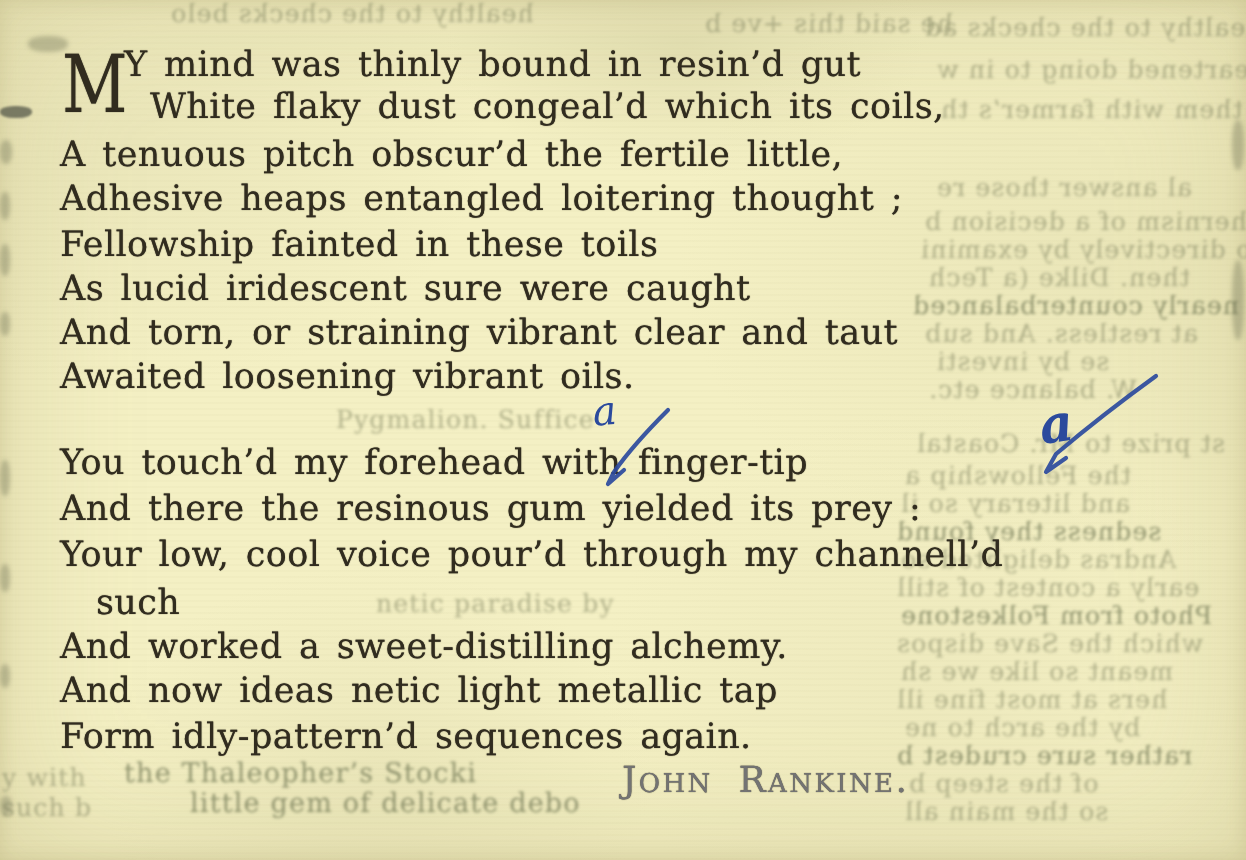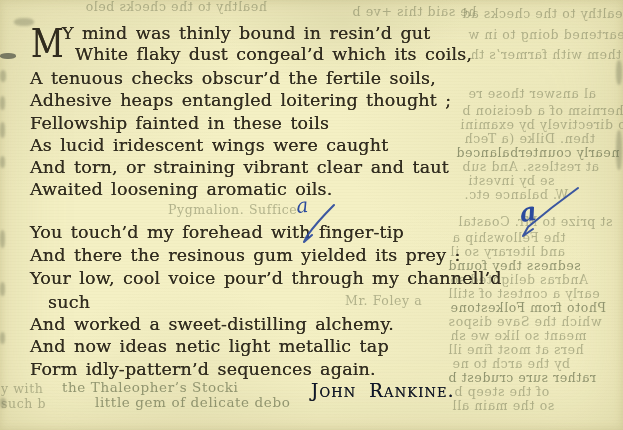--- a/index.html
+++ b/index.html
@@ -12,21 +12,21 @@
       radial-gradient(300px 220px at 88% 30%, rgba(205,200,150,.25), transparent 70%),
       radial-gradient(240px 200px at 75% 80%, rgba(215,210,165,.22), transparent 70%),
       radial-gradient(200px 150px at 30% 90%, rgba(200,195,150,.18), transparent 70%),
       radial-gradient(160px 90px at 55% 5%, rgba(185,182,135,.22), transparent 75%),
       repeating-linear-gradient(0deg, rgba(180,175,125,.05) 0 1px, transparent 1px 3px);}
   .pl{position:absolute;white-space:nowrap;font-size:17.5px;line-height:22px;color:#312c1f;
       letter-spacing:.2px;word-spacing:2.5px;text-shadow:0 0 .5px rgba(49,44,31,.9);}
   .dropcap{position:absolute;top:23px;left:31px;font-size:40px;line-height:1;color:#312c1f;
       transform:scale(.8,1);transform-origin:left top;text-shadow:0 0 .6px rgba(49,44,31,.9);}
   .sig{position:absolute;top:380px;left:311px;white-space:nowrap;font-variant:small-caps;
-      font-size:18px;letter-spacing:1.2px;word-spacing:6px;color:#0f172a;
+      font-size:18px;letter-spacing:1.2px;word-spacing:6px;color:#737373;
       text-shadow:0 0 .5px rgba(49,44,31,.9);}
   .ghost{position:absolute;white-space:nowrap;font-size:12.5px;letter-spacing:.6px;
       color:rgba(125,130,95,.55);filter:blur(.7px);pointer-events:none;}
   .ghost.g2{color:rgba(110,116,82,.72);}
   .mir{transform:scaleX(-1);}
   .smudge{position:absolute;display:block;background:rgba(120,122,92,.4);border-radius:45%;
       filter:blur(1px);pointer-events:none;}
   .smudge.dark{background:rgba(85,88,74,.75);filter:blur(.6px);}
   .marks{position:absolute;inset:0;pointer-events:none;}
   .marks text{font-family:"DejaVu Serif",serif;font-style:italic;fill:#2b4a9d;}
@@ -60,21 +60,21 @@
   <div class="ghost mir g2" style="top:300px;left:450px">Photo from Folkestone</div>
   <div class="ghost mir" style="top:314px;left:448px">which the Save dispos</div>
   <div class="ghost mir" style="top:328px;left:450px">meant so like we sh</div>
   <div class="ghost mir" style="top:342px;left:448px">hers at most fine ill</div>
   <div class="ghost mir" style="top:356px;left:452px">by the arch to ne</div>
   <div class="ghost mir g2" style="top:370px;left:448px">rather sure crudest b</div>
   <div class="ghost mir" style="top:384px;left:454px">of the steep b</div>
   <div class="ghost mir" style="top:398px;left:452px">so the main all</div>
 
   <div class="ghost" style="top:202px;left:168px">Pygmalion. Suffice</div>
-  <div class="ghost" style="top:293px;left:345px">Mr. Foley a</div>
+  <div class="ghost" style="top:294px;left:188px">netic paradise by</div>
 
   <div class="ghost g2" style="top:394px;left:95px;font-size:13.5px">little gem of delicate debo</div>
   <div class="ghost g2" style="top:379px;left:62px;font-size:13.5px">the Thaleopher’s Stocki</div>
   <div class="ghost" style="top:381px;left:1px">y with</div>
   <div class="ghost" style="top:396px;left:1px">such b</div>
 
   <i class="smudge dark" style="top:53px;left:0;width:16px;height:6px"></i>
   <i class="smudge" style="top:70px;left:0;width:6px;height:12px"></i>
   <i class="smudge" style="top:96px;left:0;width:5px;height:14px"></i>
   <i class="smudge" style="top:122px;left:0;width:5px;height:16px"></i>
@@ -84,26 +84,26 @@
   <i class="smudge" style="top:332px;left:0;width:5px;height:12px"></i>
   <i class="smudge" style="top:398px;left:0;width:6px;height:10px"></i>
   <i class="smudge" style="top:18px;left:14px;width:20px;height:8px"></i>
   <i class="smudge" style="top:60px;left:616px;width:6px;height:25px"></i>
   <i class="smudge" style="top:130px;left:616px;width:6px;height:40px"></i>
 
   <div class="poem">
     <span class="dropcap">M</span>
     <div class="pl" style="top:22px;left:62px">Y mind was thinly bound in resin’d gut</div>
     <div class="pl" style="top:43px;left:75px">White flaky dust congeal’d which its coils,</div>
-    <div class="pl" style="top:67px;left:30px">A tenuous checks obscur’d the fertile soils,</div>
+    <div class="pl" style="top:67px;left:30px">A tenuous pitch obscur’d the fertile little,</div>
     <div class="pl" style="top:89px;left:30px">Adhesive heaps entangled loitering thought ;</div>
     <div class="pl" style="top:112px;left:30px">Fellowship fainted in these toils</div>
-    <div class="pl" style="top:134px;left:30px">As lucid iridescent wings were caught</div>
+    <div class="pl" style="top:134px;left:30px">As lucid iridescent sure were caught</div>
     <div class="pl" style="top:156px;left:30px">And torn, or straining vibrant clear and taut</div>
-    <div class="pl" style="top:178px;left:30px">Awaited loosening aromatic oils.</div>
+    <div class="pl" style="top:178px;left:30px">Awaited loosening vibrant oils.</div>
     <div class="pl" style="top:221px;left:30px">You touch’d my forehead with finger-tip</div>
     <div class="pl" style="top:244px;left:30px">And there the resinous gum yielded its prey :</div>
     <div class="pl" style="top:267px;left:30px">Your low, cool voice pour’d through my channell’d</div>
     <div class="pl" style="top:291px;left:48px">such</div>
     <div class="pl" style="top:313px;left:30px">And worked a sweet-distilling alchemy.</div>
     <div class="pl" style="top:335px;left:30px">And now ideas netic light metallic tap</div>
     <div class="pl" style="top:358px;left:30px">Form idly-pattern’d sequences again.</div>
     <div class="sig">John Rankine.</div>
   </div>
 

